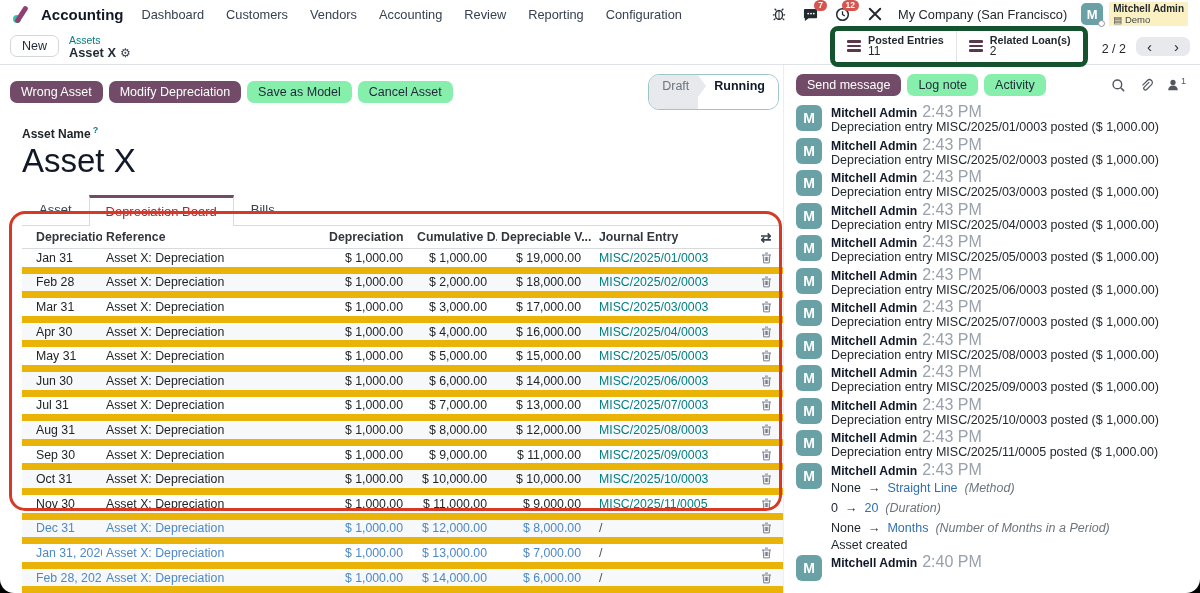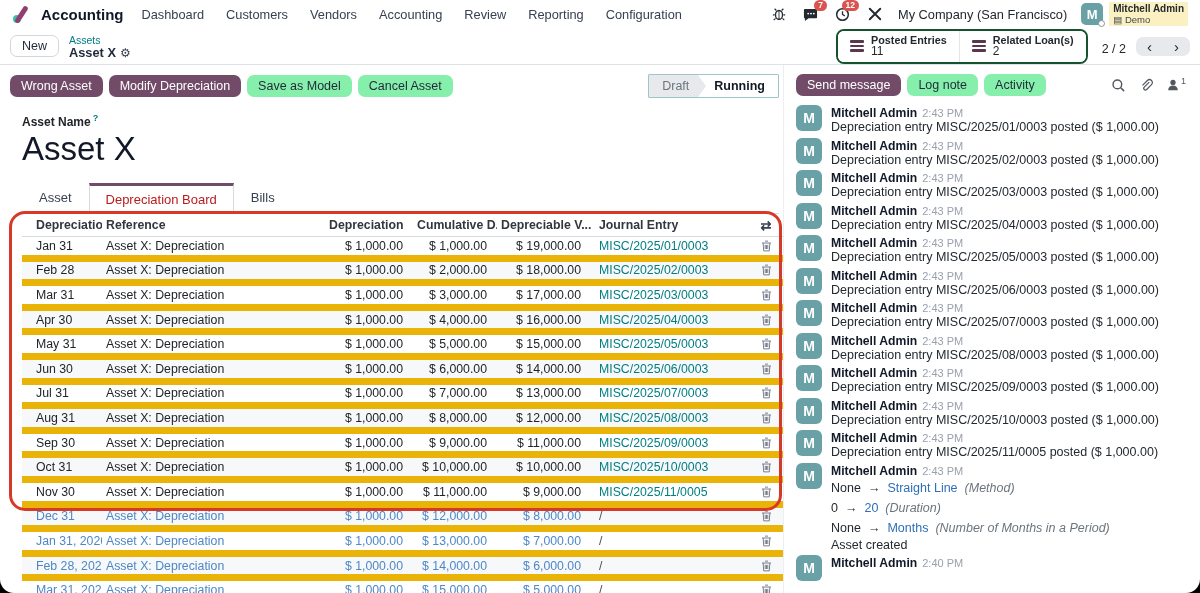--- a/index.html
+++ b/index.html
@@ -39,21 +39,21 @@
   
   .cpanel { height:37px; display:flex; align-items:center; padding:0 10px;
             border-bottom:1px solid #dfe2e6; flex:0 0 auto; }
   .btn-new { background:#fff; border:1px solid #d4d7da; border-radius:7px;
              font-size:12.5px; color:#1f2937; padding:3px 11px; cursor:pointer; }
   .crumbs { margin-left:10px; line-height:12px; }
   .crumb-parent { font-size:10.5px; color:#017e84; cursor:pointer; }
   .crumb-cur { font-size:12.8px; font-weight:bold; color:#1f2937; }
   .gear { font-size:12px; color:#374151; margin-left:4px; cursor:pointer; }
   .cp-right { margin-left:auto; display:flex; align-items:center; gap:14px; }
-  .statbtns { display:flex; border:2px solid #14532d; border-radius:8px; overflow:hidden; }
+  .statbtns { display:flex; border:5px solid #14532d; border-radius:8px; overflow:hidden; }
   .statbtn { display:flex; align-items:center; gap:7px; padding:4px 12px; background:#fff;
              cursor:pointer; }
   .statbtn + .statbtn { border-left:1px solid #e3e5e8; }
   .statbtn .bars { display:flex; flex-direction:column; gap:2px; }
   .statbtn .bars i { width:14px; height:2.4px; background:#59374f; border-radius:1px; }
   .stat-meta { line-height:11.5px; }
   .stat-label { font-size:10.8px; font-weight:bold; color:#23292f; }
   .stat-value { font-size:12px; color:#23292f; }
   .pager { display:flex; align-items:flex-end; gap:10px; }
   .pager-count { font-size:12.5px; color:#23292f; }
@@ -65,21 +65,21 @@
   .form-area { width:784px; flex:0 0 auto; border-right:1px solid #eceef0;
                position:relative; overflow:hidden; }
   .chatter { flex:1; min-width:0; padding:0 14px 0 12px; overflow:hidden; }
 
   
   .form-btn-row { display:flex; align-items:center; gap:6px; padding:9px 0 9px 10px; }
   .btn { font-size:12.5px; border-radius:7px; padding:4px 11px; cursor:pointer; border:none; }
   .btn-primary { background:#714b67; color:#fff; }
   .btn-secondary { background:#86efac; color:#1f2937; }
   .statusbar { margin-left:auto; margin-right:4px; display:flex; border:1px solid #9dc6c8;
-               border-radius:1px; overflow:hidden; height:24px; }
+               border-radius:11px; overflow:hidden; height:36px; }
   .step { font-size:12.5px; line-height:22px; padding:0 13px; position:relative; }
   .step-draft { background:#e7e9ed; color:#6c757d; padding-right:9px; }
   .step-draft::after { content:""; position:absolute; right:-8px; top:0; z-index:2;
       border-top:11px solid transparent; border-bottom:11px solid transparent;
       border-left:8px solid #e7e9ed; }
   .step-active { background:#fff; color:#111827; font-weight:bold; padding-left:16px; }
 
   
   .sheet { padding-left:22px; }
   .fld-label { font-size:12px; font-weight:bold; color:#212529; margin-top:6px; }
@@ -120,21 +120,21 @@
   .chat-ico sup { font-size:9px; margin-left:1px; position:relative; top:-4px; }
   .today { display:flex; align-items:center; gap:10px; margin:14px 0 8px; }
   .today .line { flex:1; height:1px; background:#e5e7eb; }
   .today .txt { font-size:11.5px; color:#8a9099; }
   .msg { display:flex; gap:9px; margin-bottom:3px; }
   .avatar26 { width:26px; height:26px; flex:0 0 auto; background:#69a1a7; color:#fff;
               border-radius:6px; font-size:14px; font-weight:bold; display:flex;
               align-items:center; justify-content:center; }
   .mhead { line-height:13px; }
   .mauthor { font-size:12.2px; font-weight:bold; color:#111827; cursor:pointer; }
-  .mtime { font-size:11px; color:#98a1ac; margin-left:5px; }
+  .mtime { font-size:16px; color:#98a1ac; margin-left:5px; }
   .mtext { font-size:12.5px; color:#23292f; line-height:14.5px; }
   .mtrack { font-size:12.5px; color:#23292f; line-height:20px; }
   .mtrack .old { color:#23292f;margin-top:16px; }
   .mtrack .arrow { margin:0 7px; color:#23292f; }
   .mtrack .new { color:#2f6fb5; }
   .mtrack .fieldname { font-style:italic; color:#6c757d; margin-left:7px; }
   svg { display:block; }
 </style>
 </head>
 <body>

